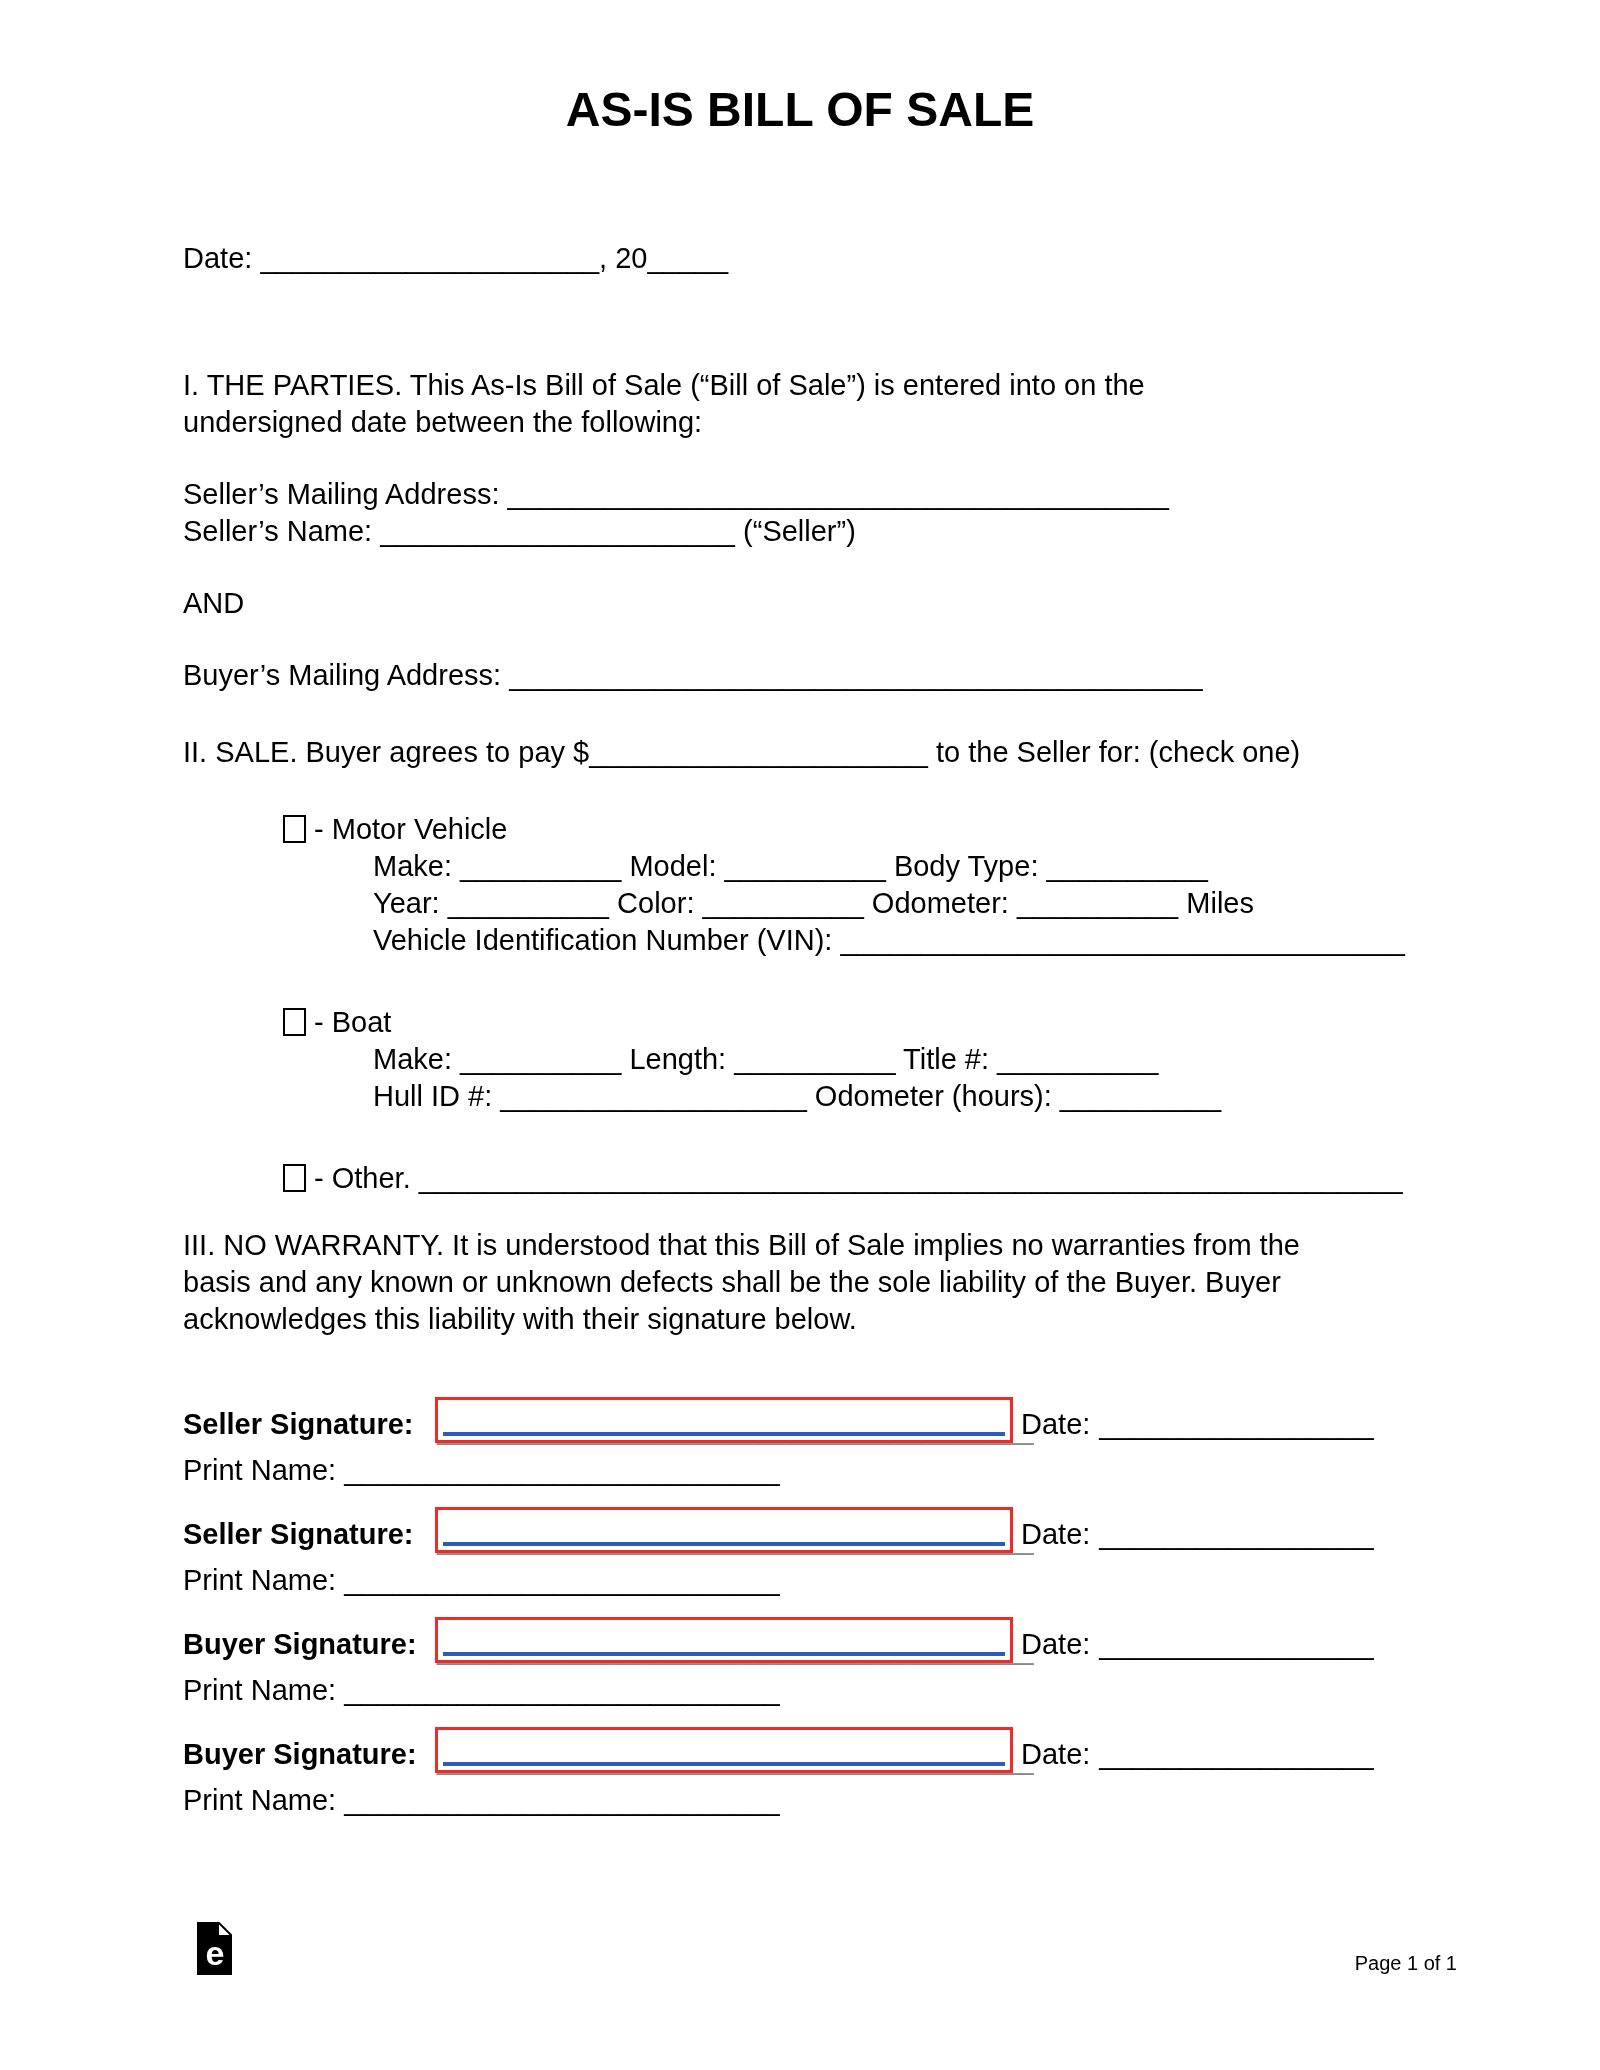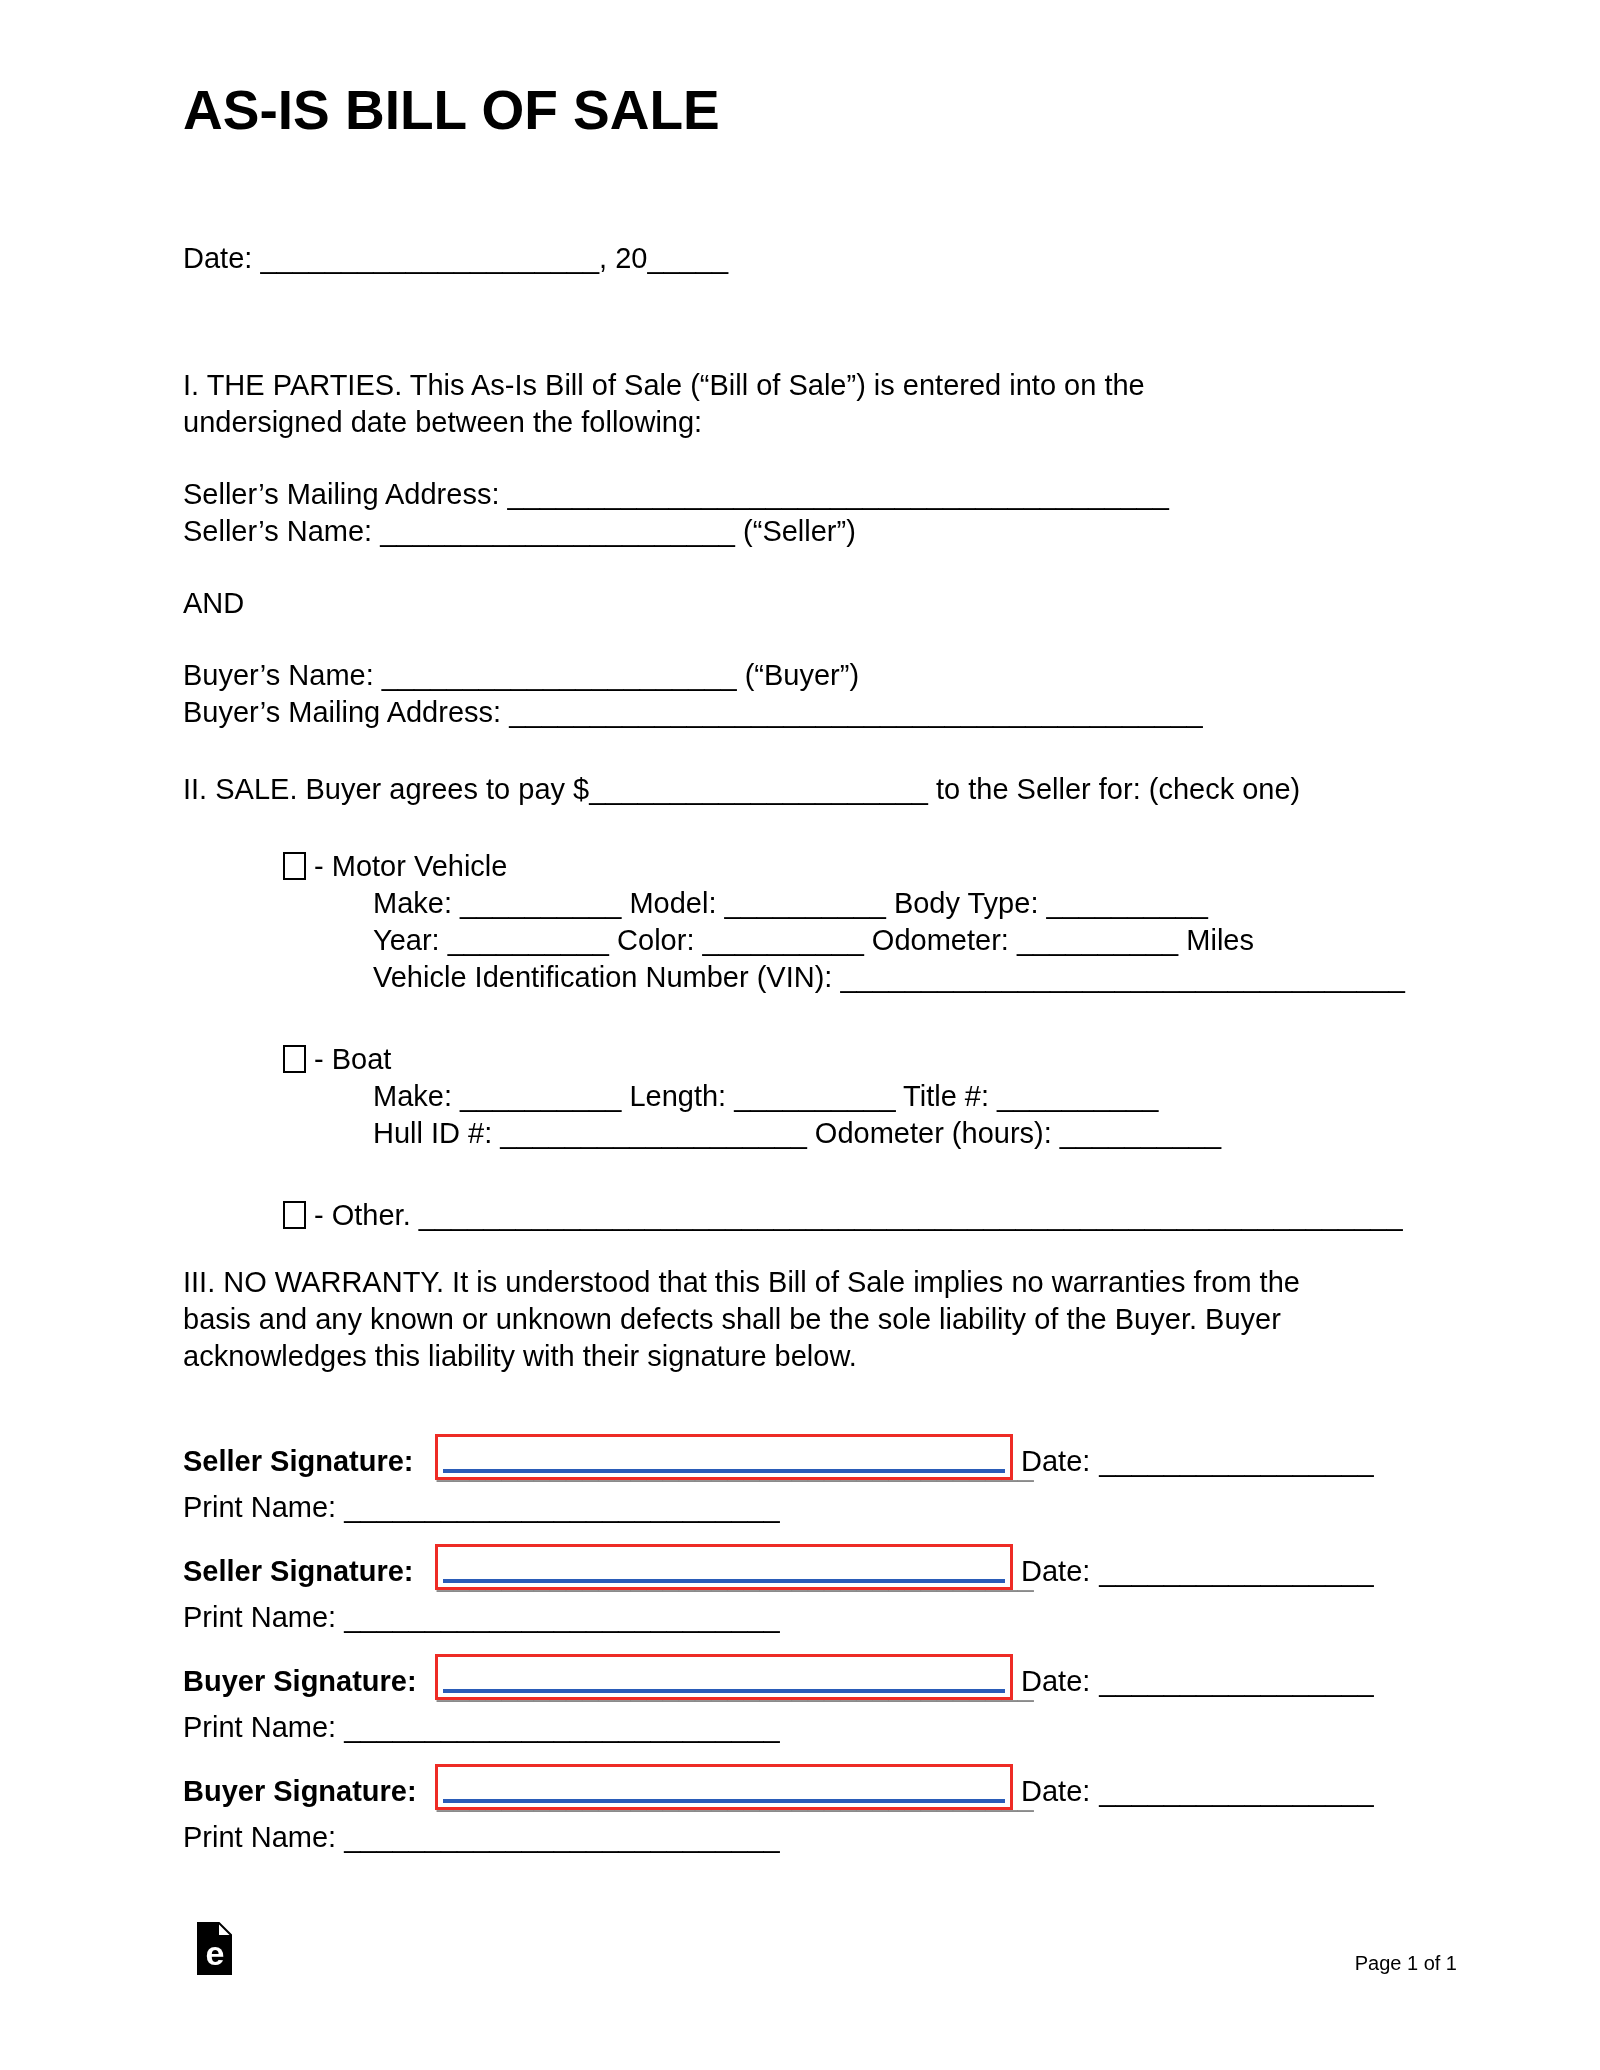--- a/index.html
+++ b/index.html
@@ -6,22 +6,22 @@
   .page{
     position:relative;
     width:1600px;height:2070px;
     background:#fff;
     font-family:"Liberation Sans", sans-serif;
     font-size:29px;line-height:37px;color:#000;
     overflow:hidden;
   }
   .content{padding:80px 183px 0 183px;}
   .doc-title{
-    font-size:55px;line-height:60px;font-weight:700;
-    margin:0;
+    font-size:48px;line-height:60px;font-weight:700;
+    text-align:center;margin:0;
   }
   .line{white-space:nowrap;}
   .b{font-weight:400;}
   .date-line{margin-top:100px;}
   .para-parties{margin-top:90px;}
   .seller-block{margin-top:35px;}
   .and-line{margin-top:35px;}
   .buyer-block{margin-top:35px;}
   .sale-line{margin-top:40px;}
   .mv-block{margin-top:40px;}
@@ -77,23 +77,20 @@
       <div class="line"><span>Seller’s Mailing Address:</span>
         <span>_________________________________________</span></div>
       <div class="line"><span>Seller’s Name:</span>
         <span>______________________</span>
         <span>(“Seller”)</span></div>
     </div>
 
     <div class="line and-line">AND</div>
 
     <div class="buyer-block">
-      <div class="line"><span>Buyer’s Name:</span>
-        <span>______________________</span>
-        <span>(“Buyer”)</span></div>
       <div class="line"><span>Buyer’s Mailing Address:</span>
         <span>___________________________________________</span></div>
     </div>
 
     <div class="line sale-line"><span class="b">II. SALE</span><span>. Buyer agrees to pay $</span><span>_____________________</span><span> to the Seller for: (check one)</span></div>
 
     <div class="mv-block">
       <div class="line indent1"><span class="cb"></span><span>-</span>
         <span class="b">Motor Vehicle</span></div>
       <div class="line indent2"><span>Make:</span>

